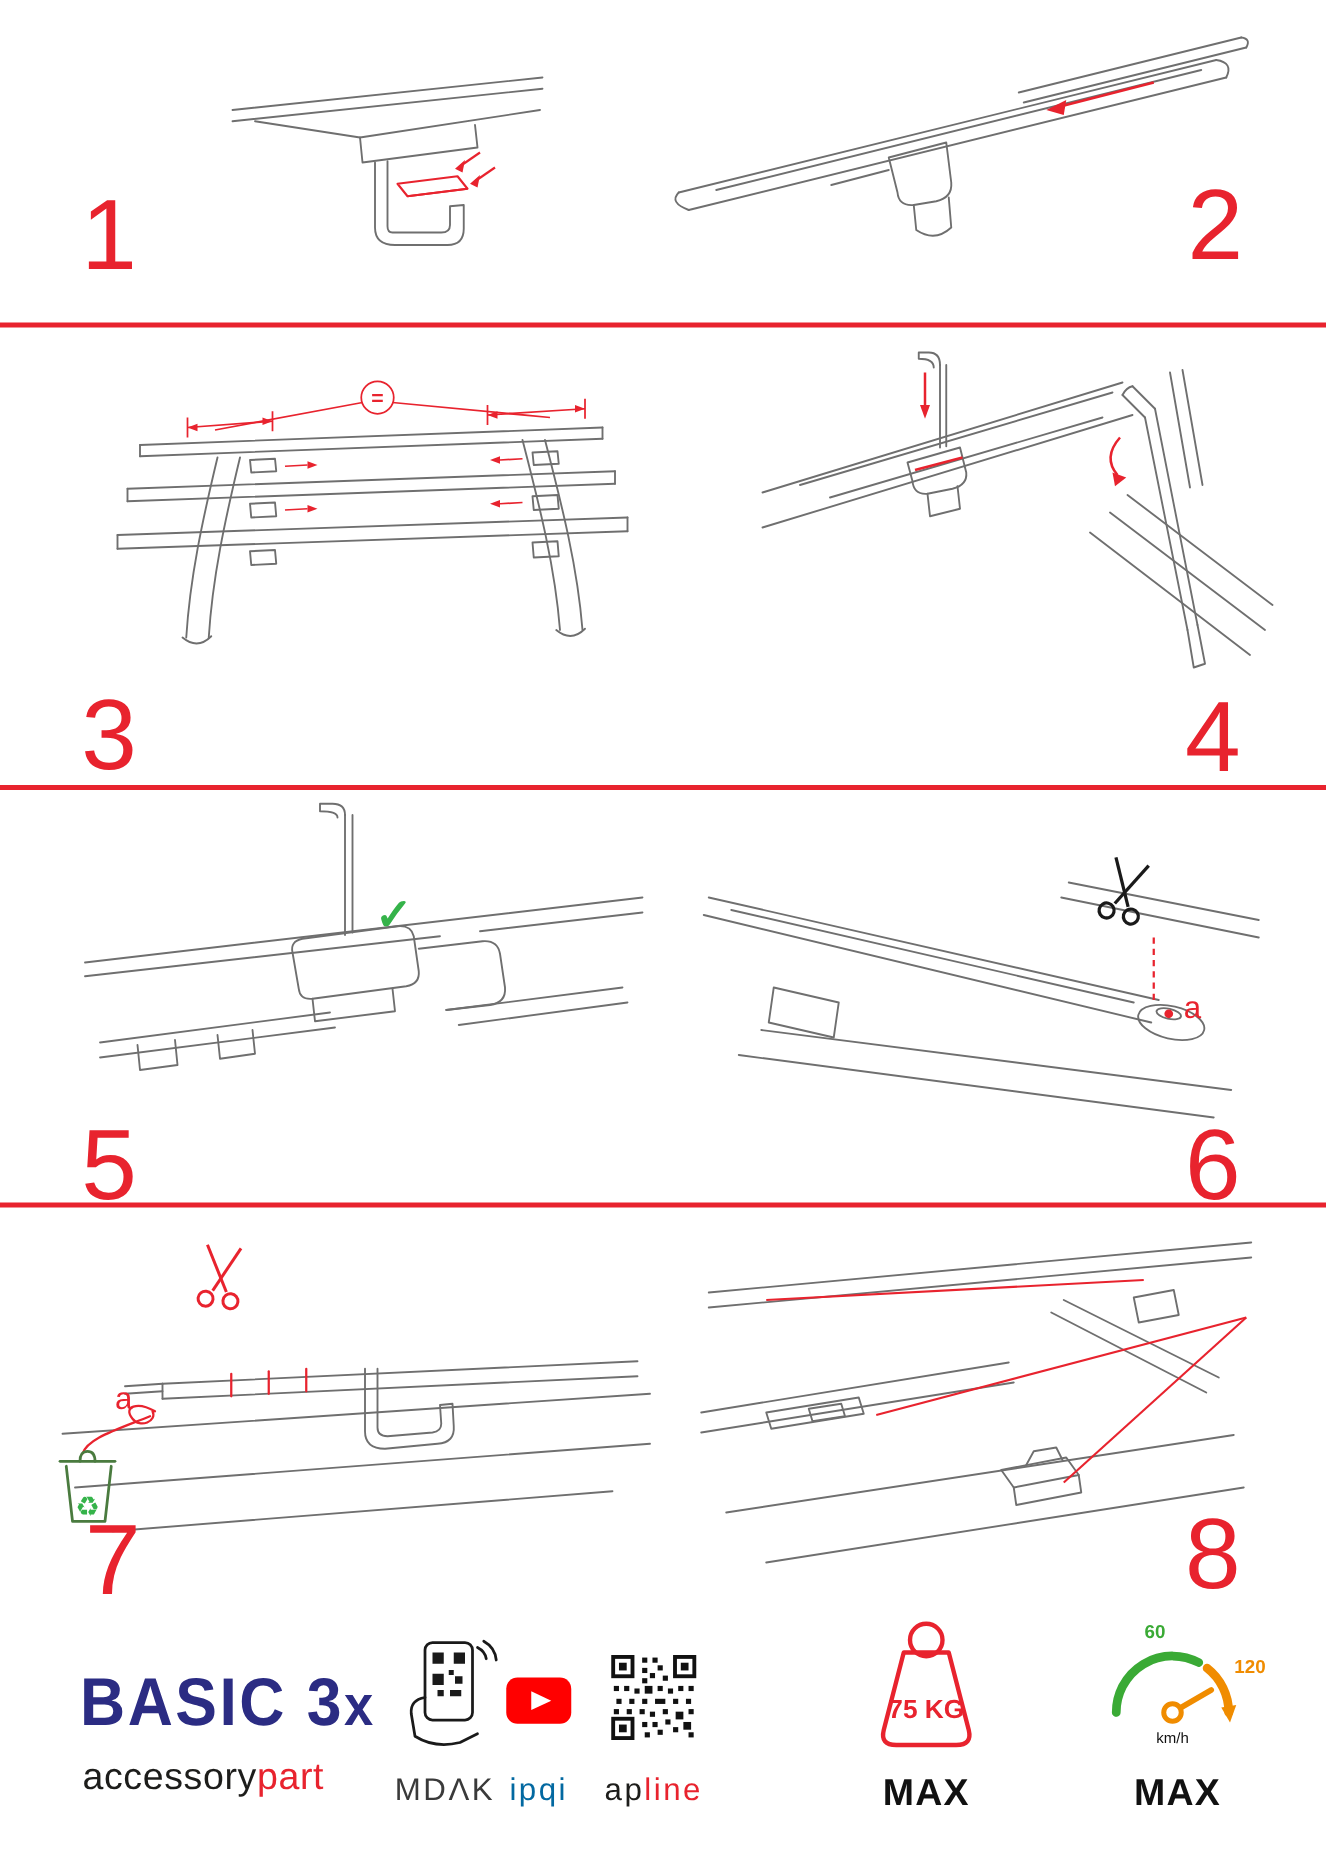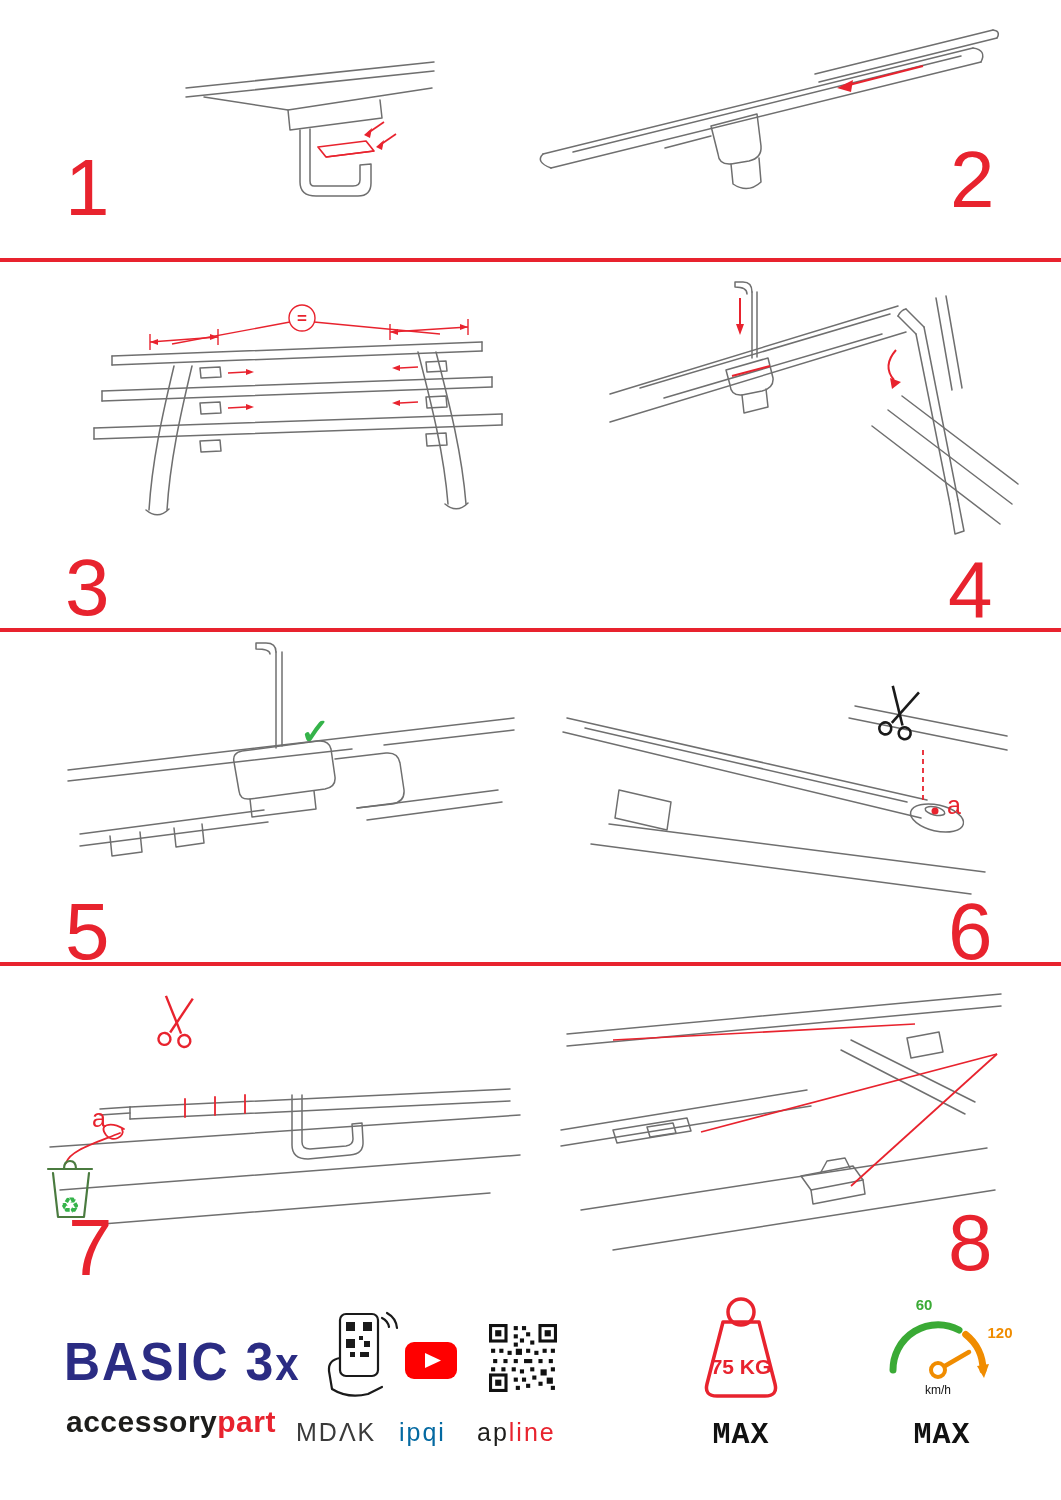--- a/index.html
+++ b/index.html
@@ -3,24 +3,24 @@
 <meta charset="utf-8">
 <style>
   html,body{margin:0;padding:0;}
   body{width:1061px;height:1500px;background:#fff;font-family:"Liberation Sans",sans-serif;position:relative;overflow:hidden;}
   .abs{position:absolute;}
   .step-num{position:absolute;color:#e8232e;font-size:80px;font-weight:400;line-height:1;}
   .divider{position:absolute;left:0;width:1061px;height:4px;background:#e8232e;}
   svg{display:block;overflow:visible;}
   .brand-title{position:absolute;font-weight:700;font-size:50px;color:#2b2c83;letter-spacing:2px;transform:scaleY(1.08);transform-origin:left top;white-space:nowrap;}
   .brand-title .suffix{font-size:42px;}
-  .brand-sub{position:absolute;font-size:30px;font-weight:700;color:#1d1d1b;letter-spacing:.5px;white-space:nowrap;}
+  .brand-sub{position:absolute;font-size:30px;font-weight:400;color:#1d1d1b;letter-spacing:.5px;white-space:nowrap;}
   .red{color:#e8232e;}
-  .footer-label{position:absolute;font-size:25px;color:#3a3a3a;letter-spacing:2px;font-weight:500;}
-  .max-label{position:absolute;font-size:30px;font-weight:700;color:#111;text-align:center;letter-spacing:1px;font-family:Liberation Mono, monospace;}
+  .footer-label{position:absolute;font-size:25px;color:#3a3a3a;text-align:center;letter-spacing:2px;font-weight:500;}
+  .max-label{position:absolute;font-size:30px;font-weight:700;color:#111;text-align:center;letter-spacing:1px;}
 </style>
 </head>
 <body>
 
 <svg class="abs" style="left:170px;top:50px" width="280" height="190" viewBox="0 0 280 190">
   <g stroke="#6f6f6f" fill="none" stroke-width="1.5" stroke-linecap="round" stroke-linejoin="round">
     <path d="M16 38 L264 12"></path>
     <path d="M16 47 L264 21"></path>
     <path d="M34 47 L118 60 L262 38"></path>
     <path d="M118 60 L120 80 L212 68 L210 50"></path>

